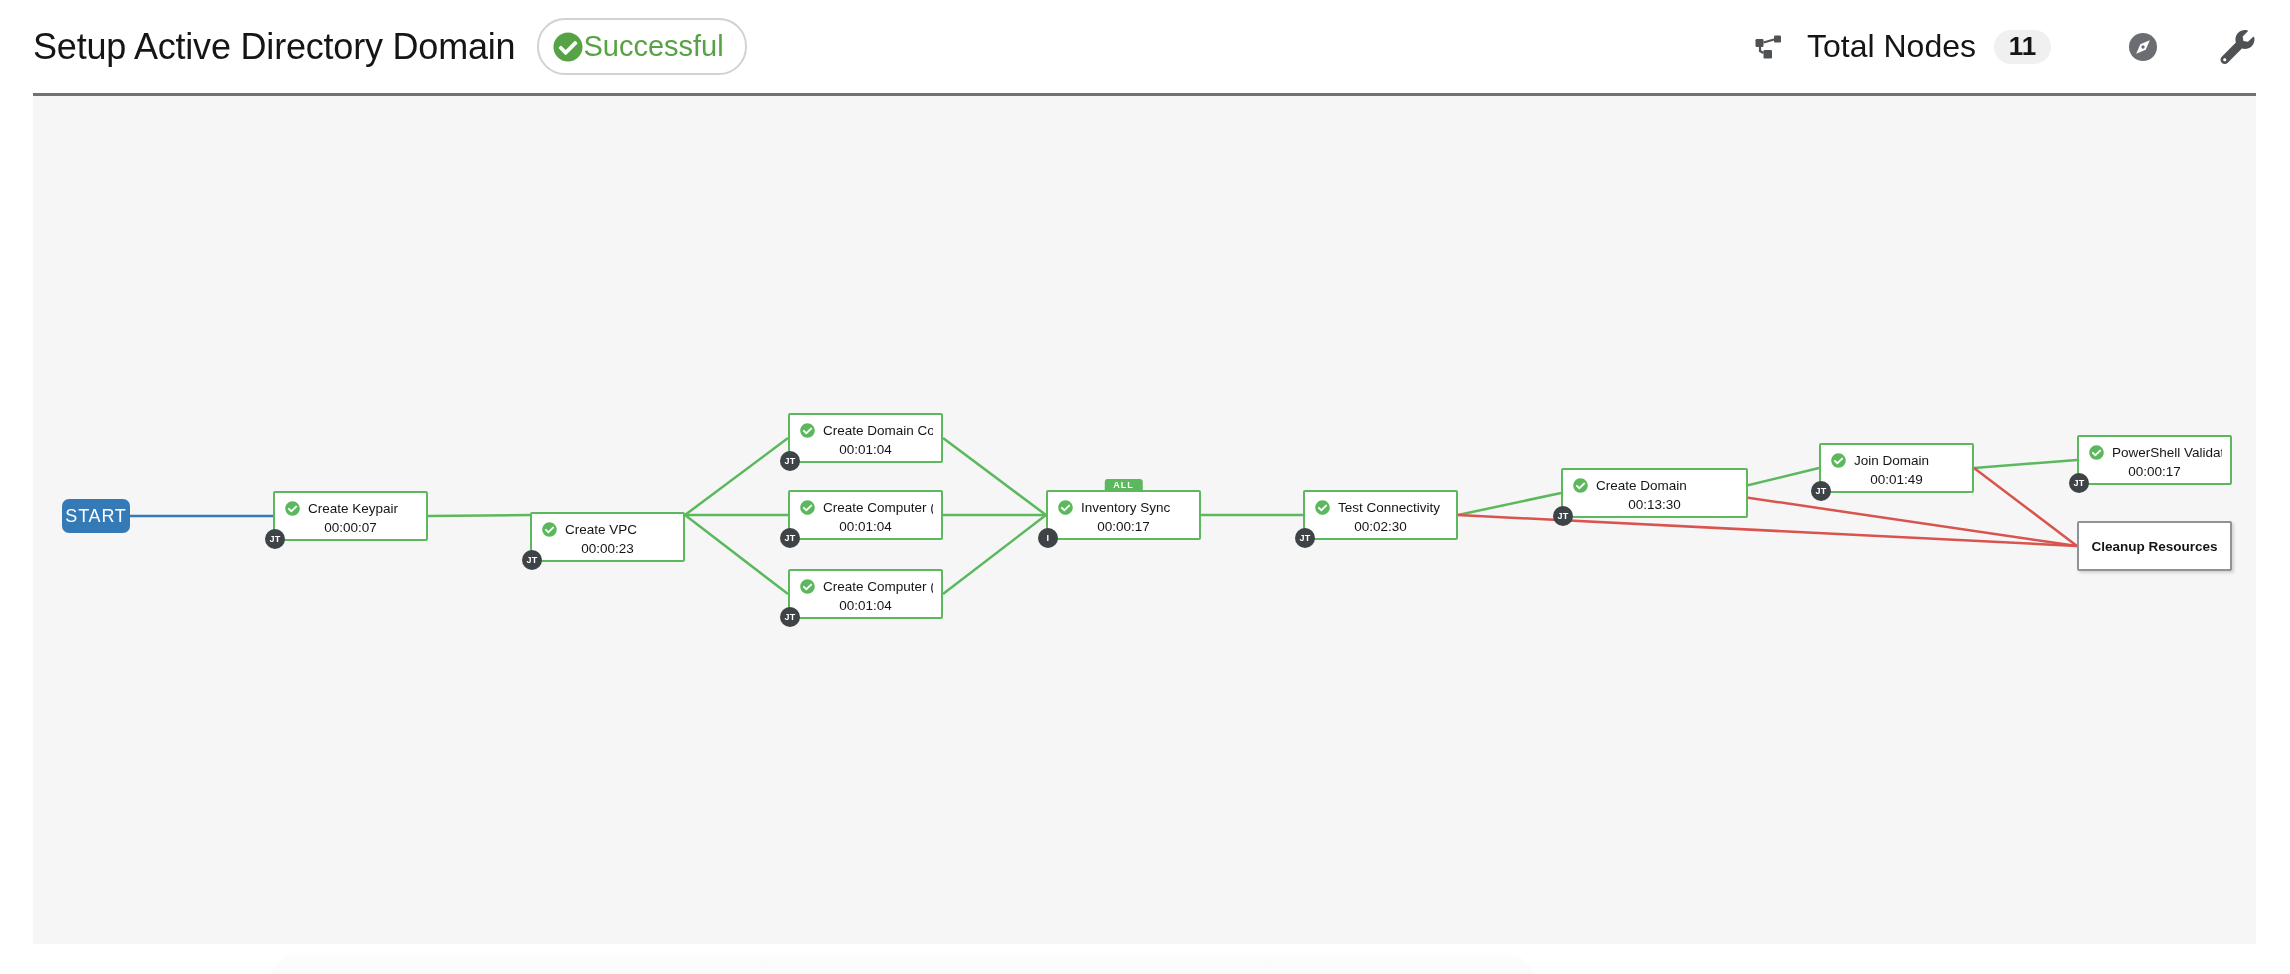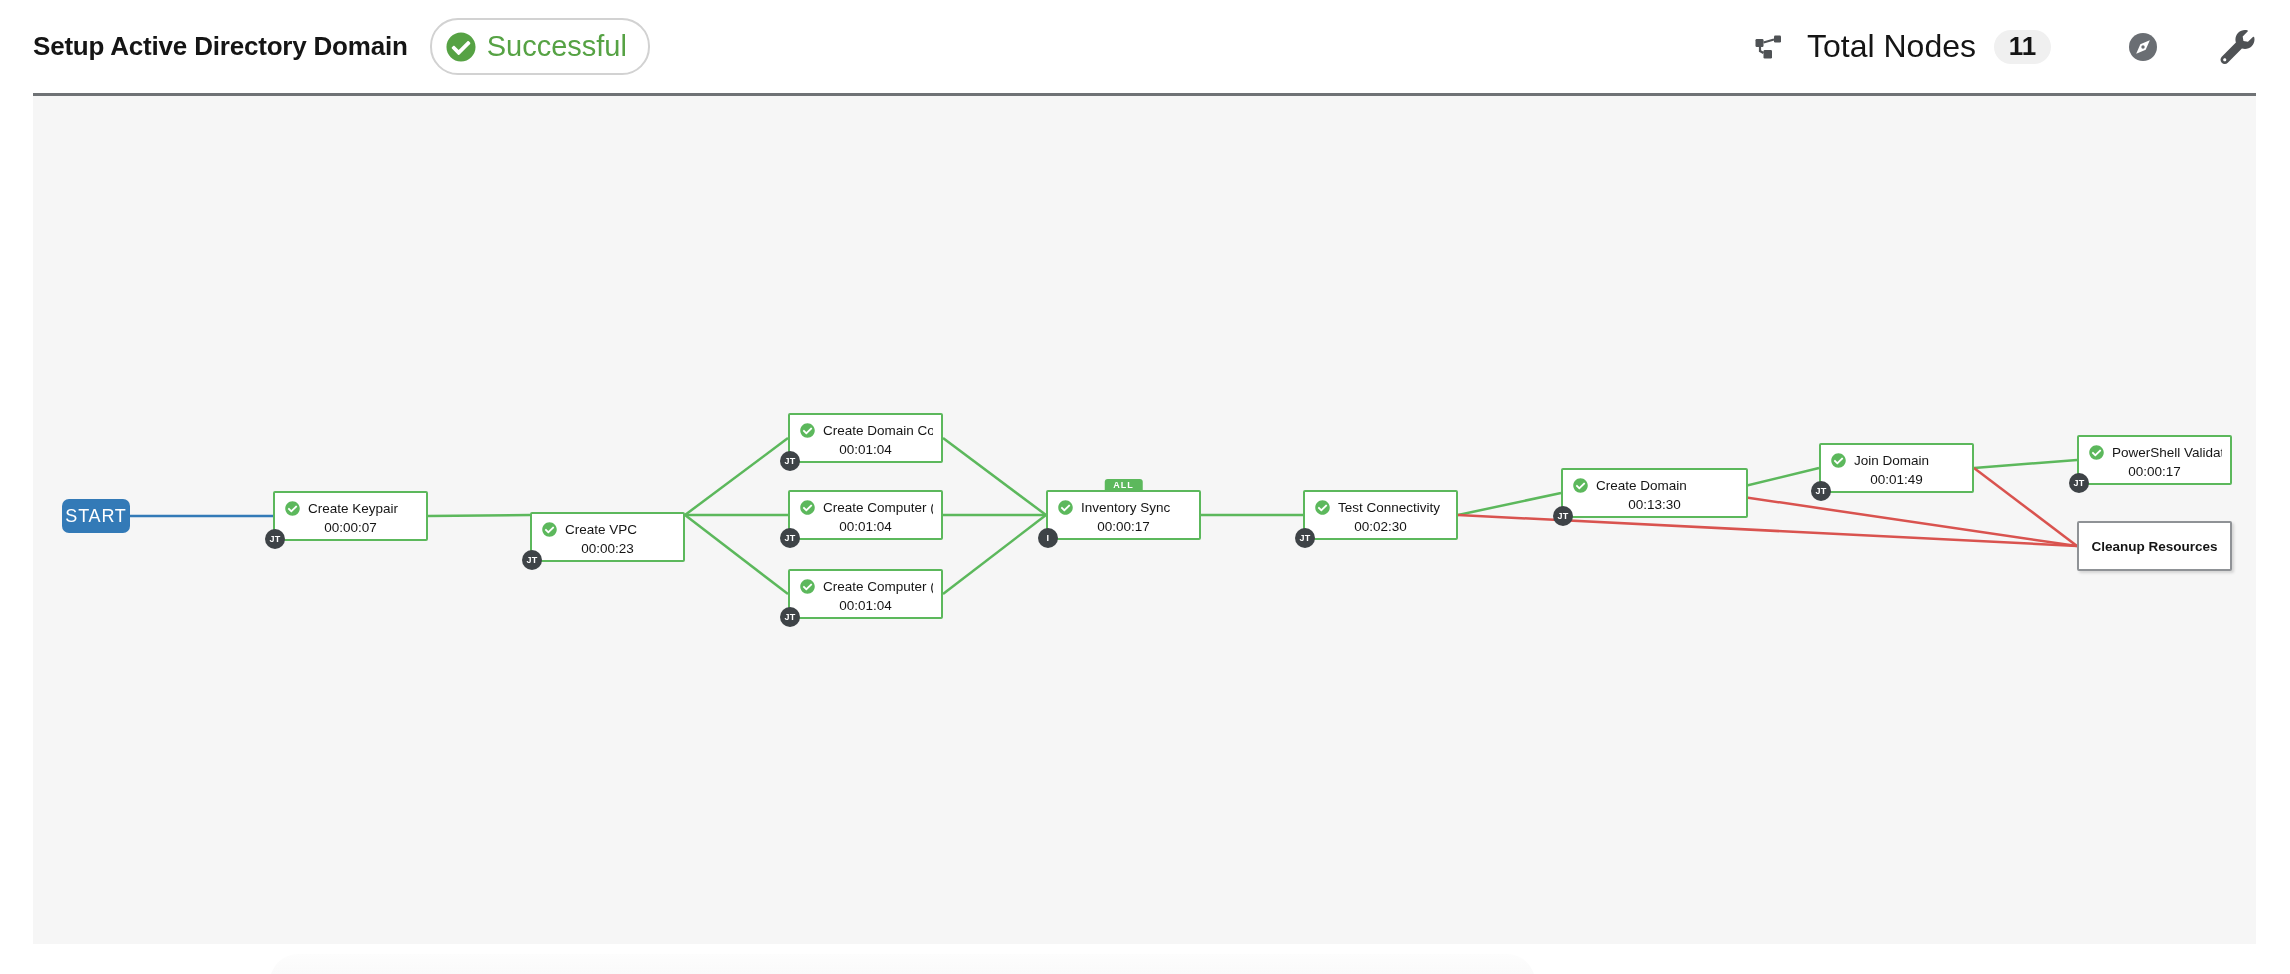--- a/index.html
+++ b/index.html
@@ -3,23 +3,23 @@
 <meta charset="utf-8">
 <style>
   html,body{margin:0;padding:0;background:#fff;}
   body{width:2290px;height:974px;overflow:hidden;position:relative;
        font-family:"Liberation Sans",sans-serif;color:#151515;
        -webkit-font-smoothing:antialiased;}
 
   
   .app-header{position:absolute;left:33px;right:34px;top:0;height:93px;
               display:flex;align-items:center;}
-  .page-title{font-size:26px;font-weight:700;letter-spacing:-.2px;white-space:nowrap;}
+  .page-title{font-size:36px;font-weight:400;letter-spacing:-.2px;white-space:nowrap;}
   .status-pill{margin-left:22px;height:53px;border:2px solid #d2d2d2;border-radius:28px;
-               background:#fff;display:flex;align-items:center;gap:11px;
+               background:#fff;display:flex;align-items:center;
                padding:0 21px 0 14px;}
   .status-pill .pill-icon{width:30px;height:30px;display:flex;color:#56a244;}
   .status-pill .pill-icon svg{width:30px;height:30px;}
   .status-pill .pill-text{font-size:29px;color:#56a244;}
   .header-spacer{flex:1;}
   .header-right{display:flex;align-items:center;}
   .icon-sitemap{display:flex;margin-right:25px;}
   .total-nodes-label{font-size:32px;white-space:nowrap;}
   .count-pill{margin-left:18px;min-width:57px;height:34px;border-radius:17px;
               background:#f0f0f0;display:flex;align-items:center;justify-content:center;

